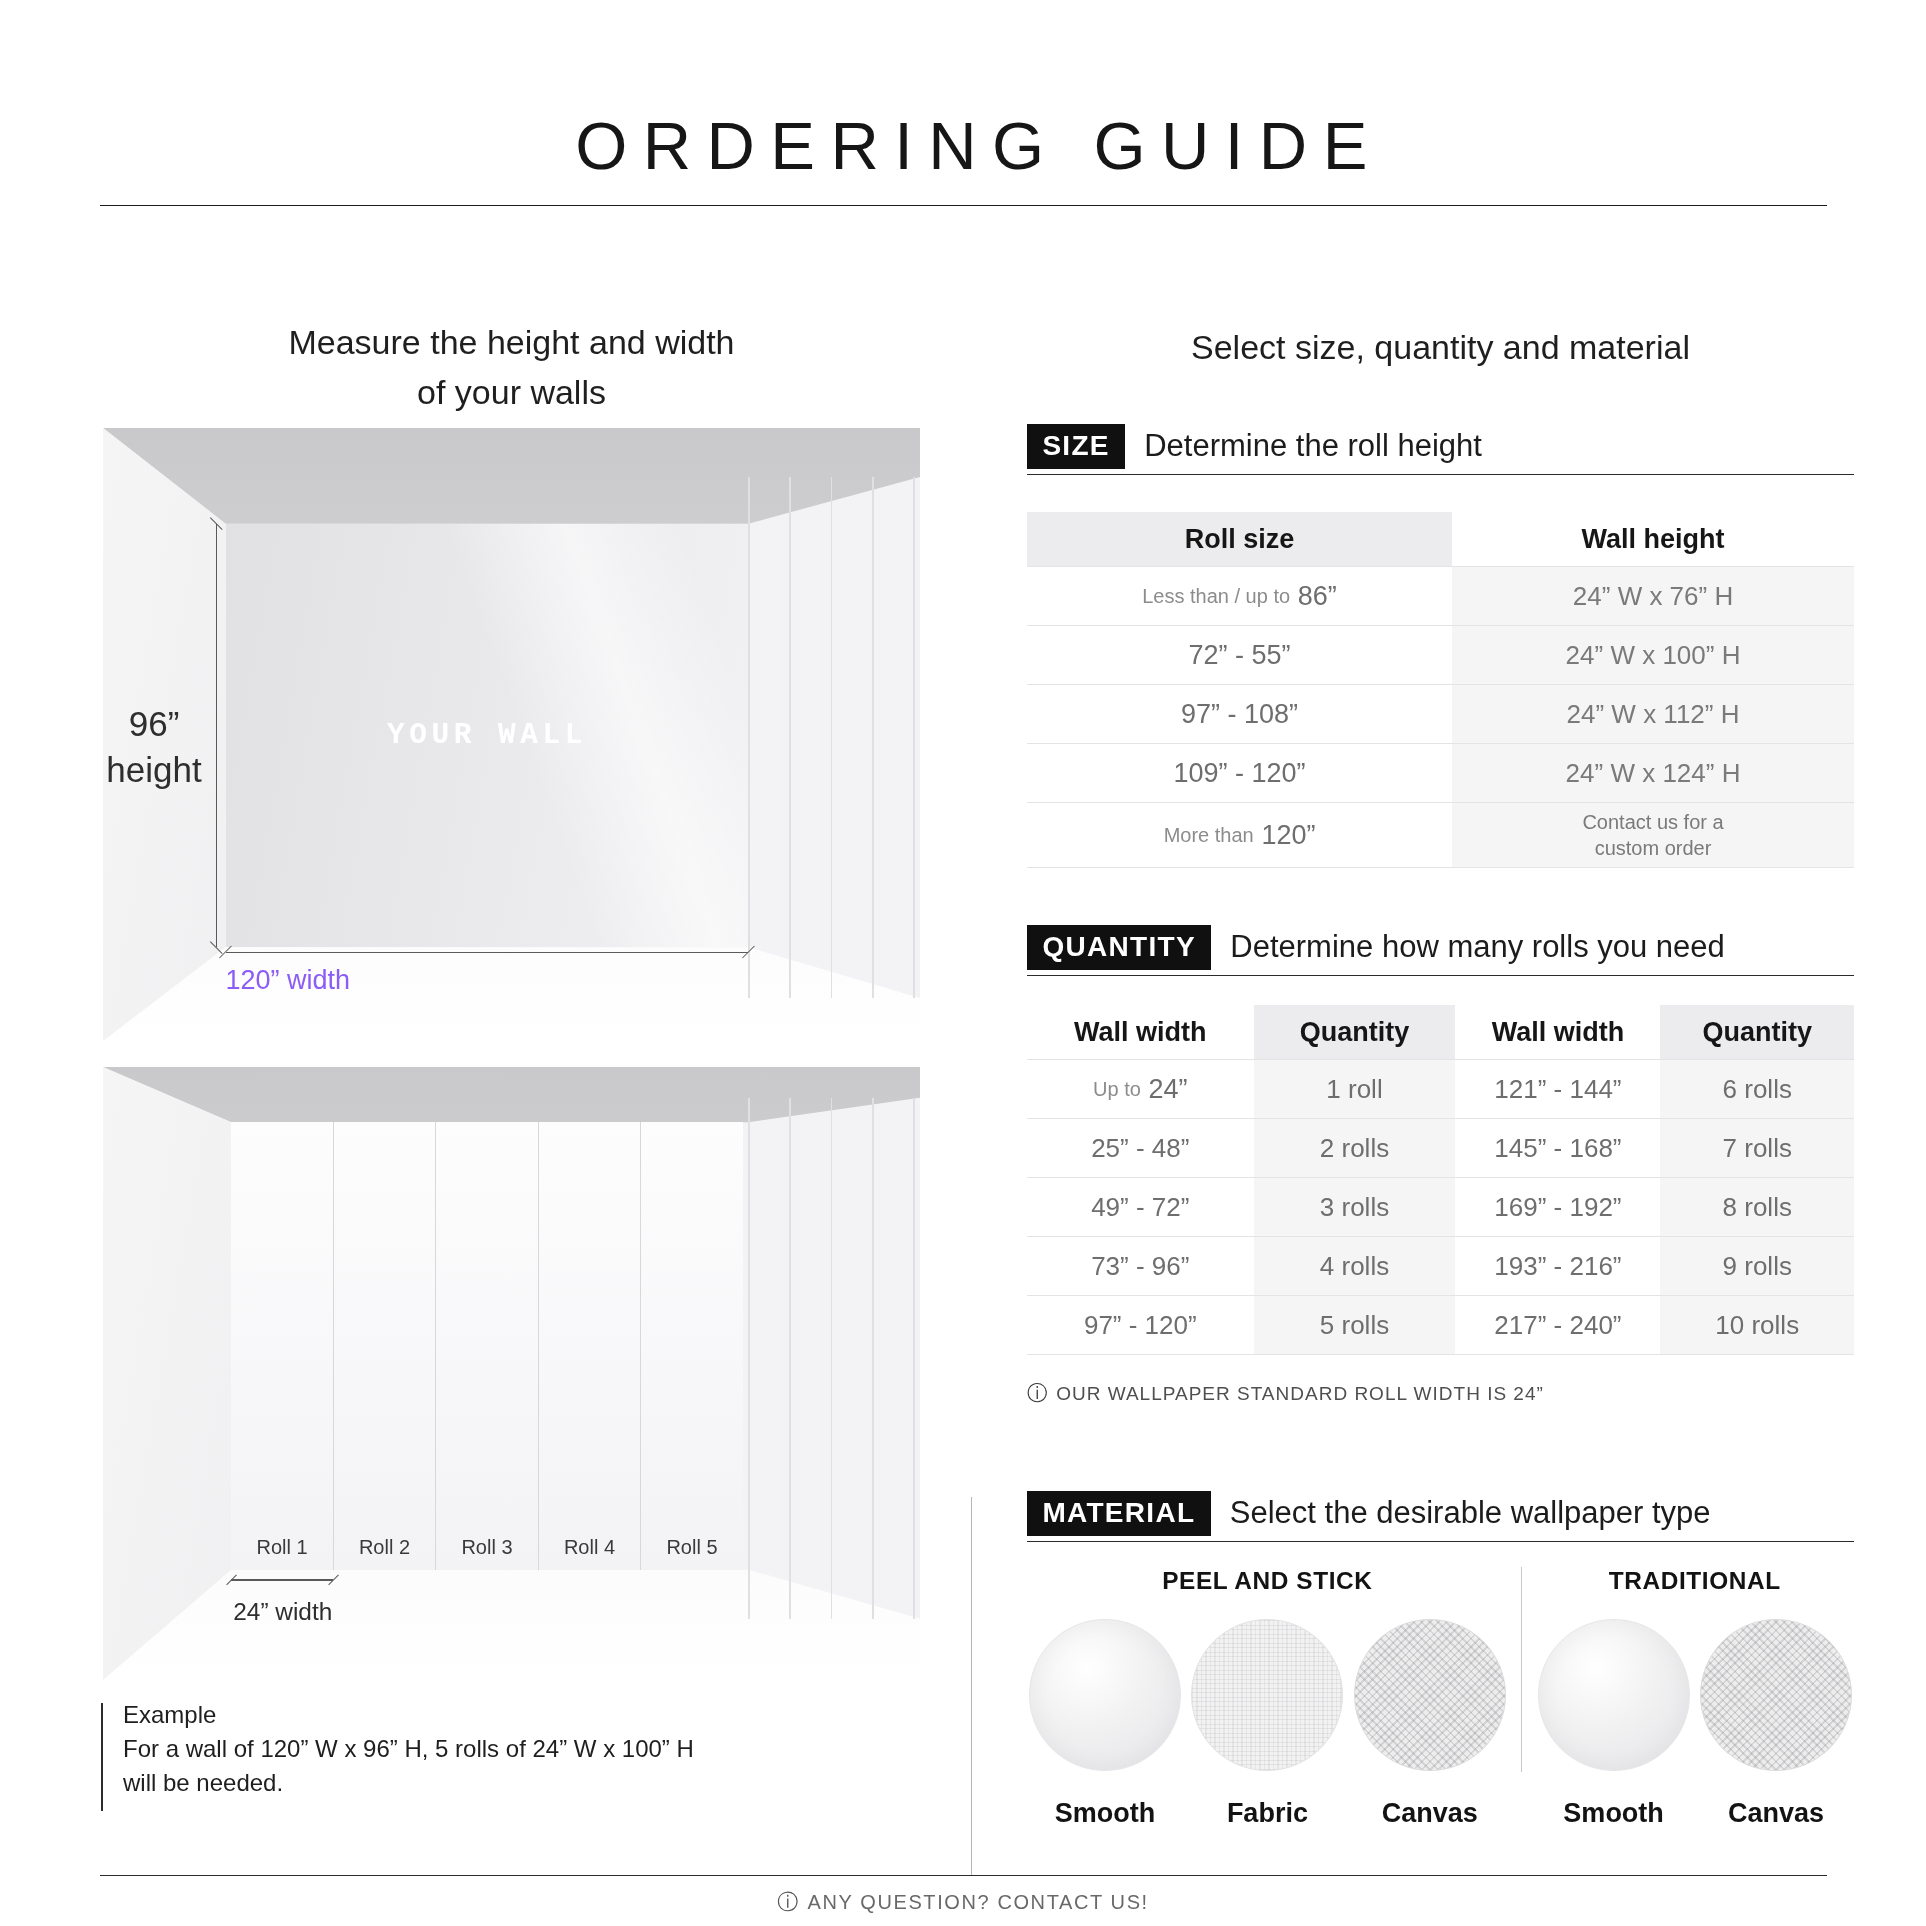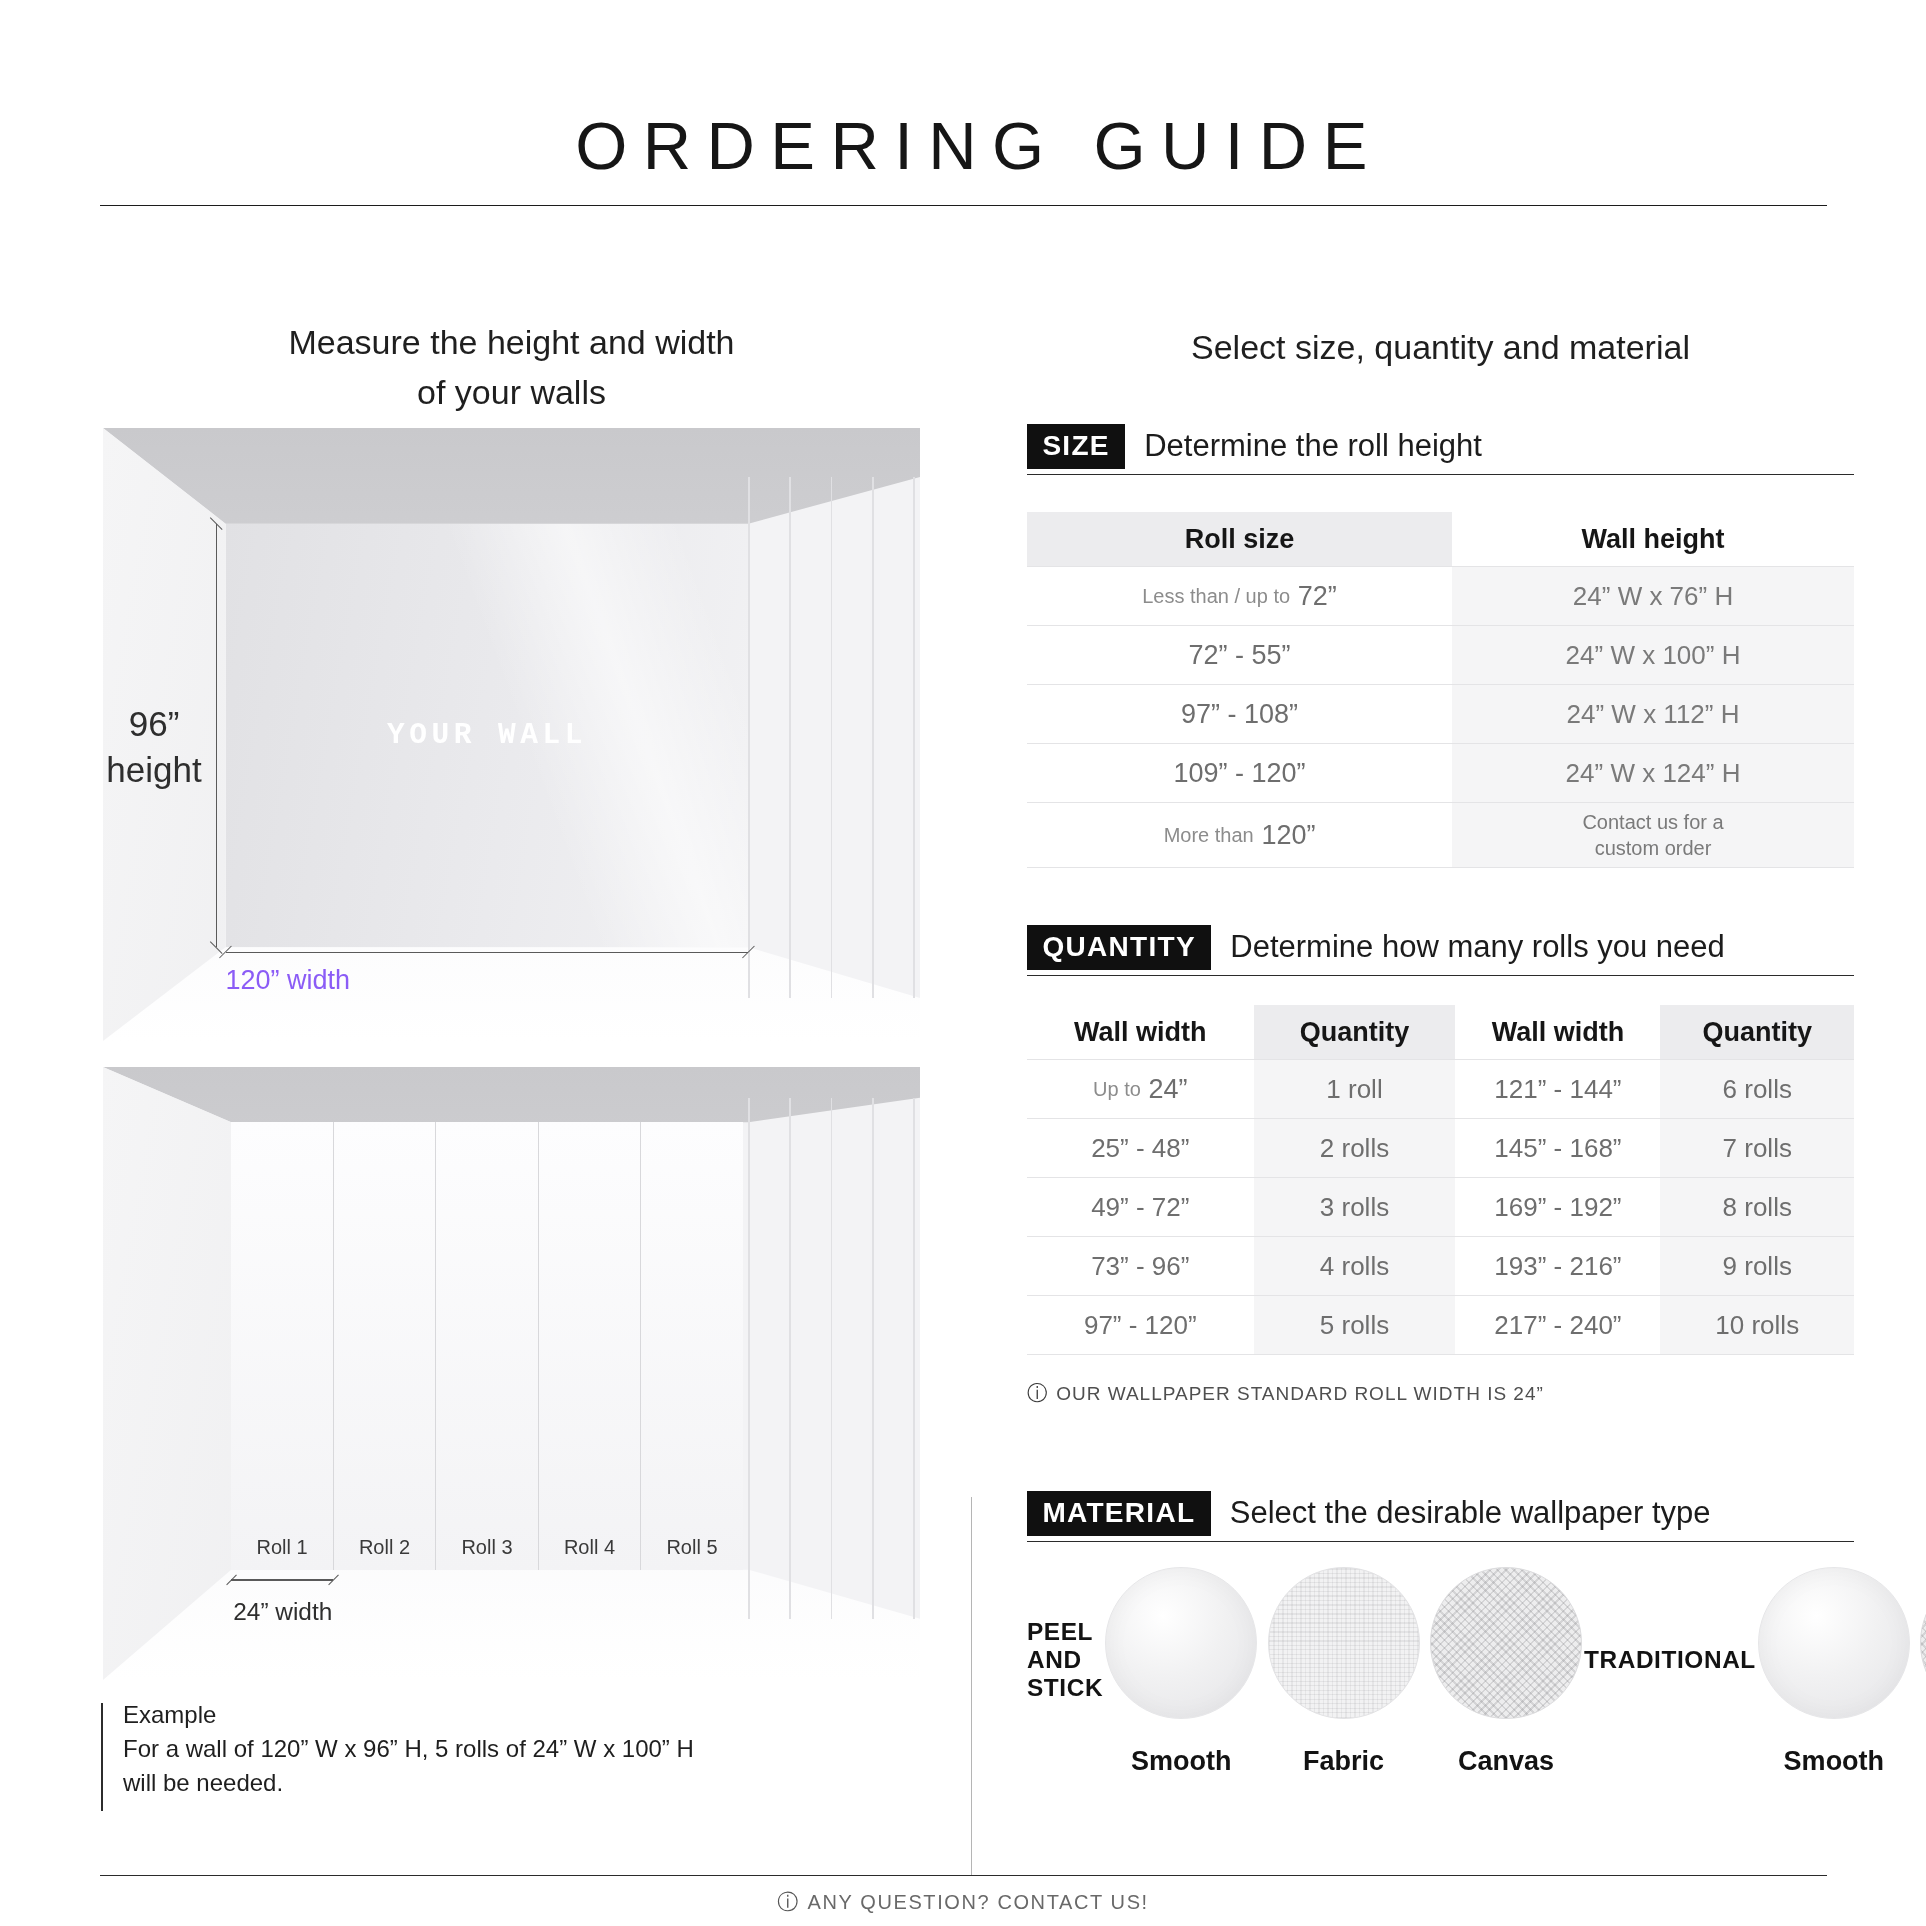--- a/index.html
+++ b/index.html
@@ -95,21 +95,21 @@
   .val{font-size:27px;color:#6e6e6e;}
   .tall{min-height:64px;}
   .multiline{white-space:pre-line;font-size:20px;line-height:1.3;color:#7a7a7a;}
 
   .roll-note{position:absolute;left:1027px;top:1379px;width:827px;text-align:left;
     font-size:19px;color:#4f4f4f;letter-spacing:1px;}
   .roll-note .i{margin-right:7.7px;font-size:20.5px;color:#3c3c3c;}
 
   
   .material-block{position:absolute;left:1027px;top:1567px;width:827px;display:flex;justify-content:space-between;}
-  .mgroup{display:flex;align-items:center;}
+  .mgroup{display:flex;flex-direction:column;align-items:center;}
   .mg-title{font-size:24.4px;font-weight:700;color:#131313;letter-spacing:0.6px;margin-bottom:24.4px;}
   .swatches{display:flex;gap:6.4px;}
   .swatch{display:flex;flex-direction:column;align-items:center;width:156px;}
   .circle{width:150px;height:150px;border-radius:50%;}
   .smooth{background:radial-gradient(circle at 38% 32%, #ffffff 0%, #f1f1f2 45%, #e3e3e6 100%);
     border:0.6px solid #e6e6e8;box-shadow:inset 0 0 26px rgba(0,0,0,0.04);}
   .fabric{background-color:#f2f2f3;border:0.6px solid #e2e2e4;
     background-image:repeating-linear-gradient(0deg, rgba(120,120,125,0.12) 0 1.3px, transparent 1.3px 4.5px),
       repeating-linear-gradient(90deg, rgba(120,120,125,0.10) 0 1.3px, transparent 1.3px 4.5px);}
   .canvas{background-color:#ededee;border:0.6px solid #dcdcde;
@@ -193,21 +193,21 @@
   <div class="section-head size-head">
     <span class="badge">SIZE</span>
     <span class="section-sub">Determine the roll height</span>
   </div>
   <div class="size-table">
     <div class="cell thead shade-h">Roll size</div>
     <div class="cell thead">Wall height</div>
 
     <div class="cell">
       <span class="pre">Less than / up to</span>
-      <span class="val">72”</span>
+      <span class="val">86”</span>
     </div>
     <div class="cell shade c-roll">24” W x 76” H</div>
 
     <div class="cell">
 
       <span class="val">72” - 55”</span>
     </div>
     <div class="cell shade c-roll">24” W x 100” H</div>
 
     <div class="cell">

